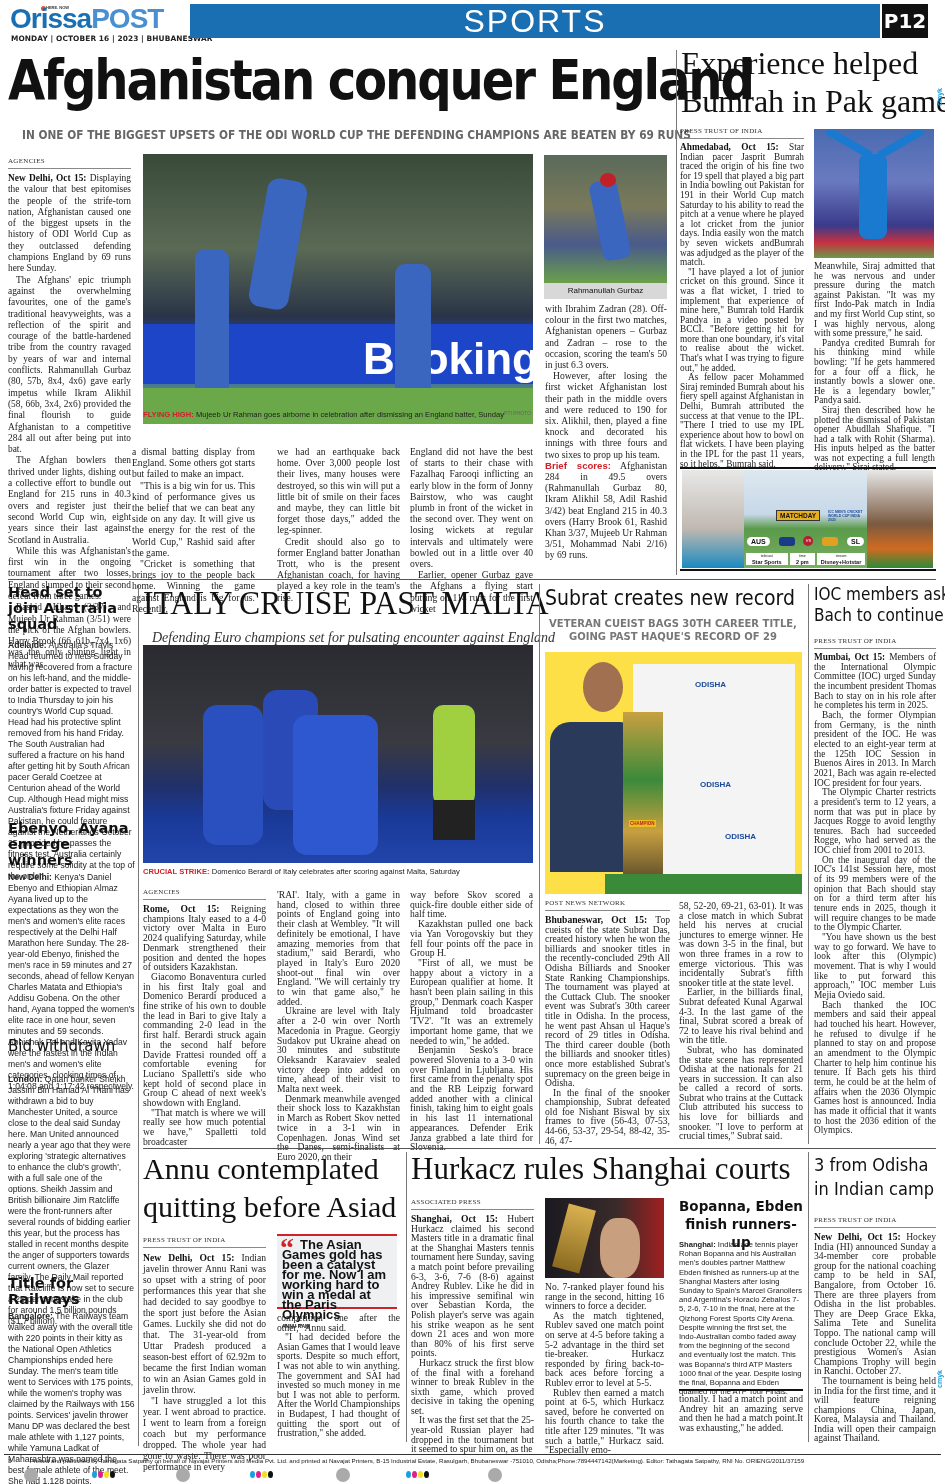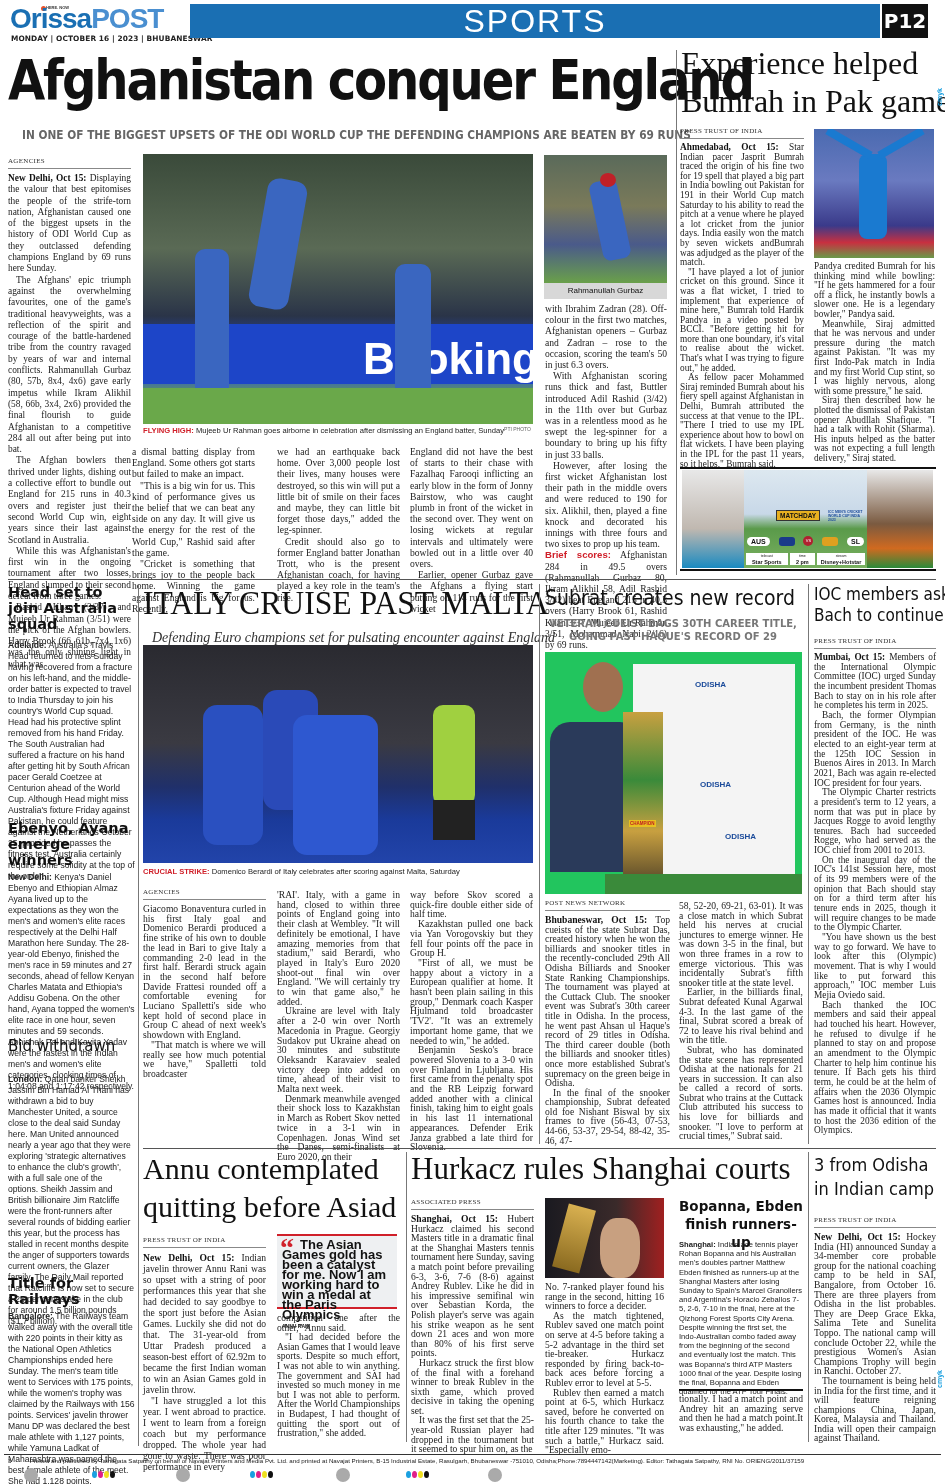--- a/index.html
+++ b/index.html
@@ -53,21 +53,21 @@
 </div>
 
 <div class="photo" style="left:143px;top:154px;width:390px;height:270px;background:linear-gradient(180deg,#3a4a3a 0%,#5a6a55 35%,#2a3448 60%,#2346b8 72%,#2e5ac8 82%,#6aa04a 90%,#7ab050 100%)">
   <div class="abs" style="left:0;top:170px;width:390px;height:60px;background:#1d45c8"></div>
   <div class="abs sans" style="left:220px;top:180px;font-size:44px;color:#fff;font-weight:bold">Booking</div>
   <div class="abs" style="left:115px;top:25px;width:40px;height:130px;background:#3a66c0;border-radius:12px;transform:rotate(10deg)"></div>
   <div class="abs" style="left:52px;top:95px;width:34px;height:160px;background:#3a66c0;border-radius:10px"></div>
   <div class="abs" style="left:252px;top:110px;width:36px;height:150px;background:#3a66c0;border-radius:10px"></div>
   <div class="abs" style="left:0;top:234px;width:390px;height:36px;background:#6aa84a"></div>
 </div>
-<div class="abs caption" style="left:143px;top:426px;width:390px;display:flex;justify-content:flex-start">
+<div class="abs caption" style="left:143px;top:410px;width:390px;display:flex;justify-content:flex-start">
   <span><b>FLYING HIGH:</b> <span>Mujeeb Ur Rahman goes airborne in celebration after dismissing an England batter, Sunday</span></span>
   <span style="font-size:5px;color:#666">PTI PHOTO</span>
 </div>
 
 <div class="abs body-text" style="left:132px;top:446px;width:123px">
   <p style="text-indent:0">a dismal batting display from England. Some others got starts but failed to make an impact.</p>
   <p>"This is a big win for us. This kind of performance gives us the belief that we can beat any side on any day. It will give us the energy for the rest of the World Cup," Rashid said after the game.</p>
   <p>"Cricket is something that brings joy to the people back home. Winning the game against England is big for us. Recently,</p>
 </div>
 <div class="abs body-text" style="left:277px;top:446px;width:123px">
@@ -79,21 +79,20 @@
   <p>Earlier, opener Gurbaz gave the Afghans a flying start putting on 114 runs for the first wicket</p>
 </div>
 
 <div class="photo" style="left:544px;top:155px;width:123px;height:128px;background:linear-gradient(180deg,#5a6a5a 0%,#7a7a5a 40%,#4a5a8a 70%,#6aa04a 100%)">
   <div class="abs" style="left:52px;top:25px;width:28px;height:80px;background:#3a66c0;border-radius:8px;transform:rotate(-12deg)"></div>
   <div class="abs" style="left:56px;top:18px;width:16px;height:14px;background:#c02028;border-radius:50%"></div>
 </div>
 <div class="abs sans" style="left:544px;top:283px;width:123px;height:16px;background:#d8d8d8;font-size:8px;text-align:center;line-height:16px;color:#111">Rahmanullah Gurbaz</div>
 <div class="abs body-text" style="left:545px;top:303px;width:122px">
   <p style="text-indent:0">with Ibrahim Zadran (28). Off-colour in the first two matches, Afghanistan openers – Gurbaz and Zadran – rose to the occasion, scoring the team's 50 in just 6.3 overs.</p>
-  <p>With Afghanistan scoring runs thick and fast, Buttler introduced Adil Rashid (3/42) in the 11th over but Gurbaz was in a relentless mood as he swept the leg-spinner for a boundary to bring up his fifty in just 33 balls.</p>
   <p>However, after losing the first wicket Afghanistan lost their path in the middle overs and were reduced to 190 for six. Alikhil, then, played a fine knock and decorated his innings with three fours and two sixes to prop up his team.</p>
   <p style="text-indent:0"><b style="color:#d0202a;font-family:'Liberation Sans',sans-serif">Brief scores:</b> <span>Afghanistan 284 in 49.5 overs (Rahmanullah Gurbaz 80, Ikram Alikhil 58, Adil Rashid 3/42) beat England 215 in 40.3 overs (Harry Brook 61, Rashid Khan 3/37, Mujeeb Ur Rahman 3/51, Mohammad Nabi 2/16) by 69 runs.</span></p>
 </div>
 
 <div class="vrule" style="left:676px;top:50px;height:525px"></div>
 
 <div class="abs serif" style="left:681px;top:44px;font-size:32px;line-height:38px;color:#111;white-space:nowrap">
   <div>Experience helped</div>
   <div>Bumrah in Pak game</div>
 </div>
@@ -104,22 +103,22 @@
     <p>"I have played a lot of junior cricket on this ground. Since it was a flat wicket, I tried to implement that experience of mine here," Bumrah told Hardik Pandya in a video posted by BCCI. "Before getting hit for more than one boundary, it's vital to realise about the wicket. That's what I was trying to figure out," he added.</p>
     <p>As fellow pacer Mohammed Siraj reminded Bumrah about his fiery spell against Afghanistan in Delhi, Bumrah attributed the success at that venue to the IPL. "There I tried to use my IPL experience about how to bowl on flat wickets. I have been playing in the IPL for the past 11 years, so it helps," Bumrah said.</p>
   </div>
 </div>
 <div class="photo" style="left:814px;top:129px;width:120px;height:129px;background:linear-gradient(180deg,#4a6ab0 0%,#6a7ac0 40%,#3a3a8a 75%,#c83040 88%,#6a9a4a 100%)">
   <div class="abs" style="left:45px;top:25px;width:28px;height:85px;background:#1a7ad0;border-radius:8px"></div>
   <div class="abs" style="left:10px;top:10px;width:50px;height:8px;background:#1a7ad0;transform:rotate(30deg)"></div>
   <div class="abs" style="left:62px;top:10px;width:50px;height:8px;background:#1a7ad0;transform:rotate(-30deg)"></div>
 </div>
 <div class="abs body-text" style="left:814px;top:262px;width:121px;font-size:9.3px;line-height:9.6px">
+  <p>Meanwhile, Siraj admitted that he was nervous and under pressure during the match against Pakistan. "It was my first Indo-Pak match in India and my first World Cup stint, so I was highly nervous, along with some pressure," he said.</p>
   <p>Pandya credited Bumrah for his thinking mind while bowling: "If he gets hammered for a four off a flick, he instantly bowls a slower one. He is a legendary bowler," Pandya said.</p>
-  <p>Meanwhile, Siraj admitted that he was nervous and under pressure during the match against Pakistan. "It was my first Indo-Pak match in India and my first World Cup stint, so I was highly nervous, along with some pressure," he said.</p>
   <p>Siraj then described how he plotted the dismissal of Pakistan opener Abudllah Shafique. "I had a talk with Rohit (Sharma). His inputs helped as the batter was not expecting a full length delivery," Siraj stated.</p>
 </div>
 
 <div class="hrule" style="left:680px;top:467px;width:256px;height:2px;background:#111"></div>
 <div class="photo" style="left:682px;top:470px;width:62px;height:98px;background:linear-gradient(180deg,#e8e8e8,#c0b8b0 60%,#1a8ac0 100%)"></div>
 <div class="abs" style="left:744px;top:470px;width:123px;height:98px;background:linear-gradient(180deg,#dde8f0 0%,#c8d8e8 45%,#5a9a4a 60%,#7ab060 100%)">
   <div class="abs sans" style="left:32px;top:40px;background:#e8b020;border:1px solid #333;font-size:6.5px;font-weight:bold;padding:1px 3px">MATCHDAY</div>
   <div class="abs sans" style="left:84px;top:40px;width:38px;font-size:3.5px;color:#1a4a9a;font-weight:bold;line-height:4px">ICC MEN'S CRICKET WORLD CUP INDIA 2023</div>
   <div class="abs" style="left:3px;top:66px;width:117px;display:flex;justify-content:space-between;align-items:center">
     <span class="sans" style="background:#fff;border-radius:6px;font-size:7px;font-weight:bold;padding:1px 4px">AUS</span>
@@ -173,40 +172,41 @@
   <div class="abs" style="left:120px;top:45px;width:55px;height:120px;background:#2a4ab8;border-radius:14px"></div>
   <div class="abs" style="left:150px;top:70px;width:85px;height:140px;background:#2e58d0;border-radius:14px"></div>
   <div class="abs" style="left:290px;top:60px;width:42px;height:100px;background:#a0d040;border-radius:10px"></div>
   <div class="abs" style="left:290px;top:155px;width:42px;height:40px;background:#222"></div>
 </div>
 <div class="abs caption" style="left:143px;top:867px"><b>CRUCIAL STRIKE:</b> <span>Domenico Berardi of Italy celebrates after scoring against Malta, Saturday</span></div>
 
 <div class="abs" style="left:143px;top:888px;width:123px">
   <div class="credit">AGENCIES</div>
   <div class="body-text" style="line-height:9.7px">
+    <p><span class="dl">Rome, Oct 15:</span> <span>Reigning champions Italy eased to a 4-0 victory over Malta in Euro 2024 qualifying Saturday, while Denmark strengthened their position and dented the hopes of outsiders Kazakhstan.</span></p>
     <p>Giacomo Bonaventura curled in his first Italy goal and Domenico Berardi produced a fine strike of his own to double the lead in Bari to give Italy a commanding 2-0 lead in the first half. Berardi struck again in the second half before Davide Frattesi rounded off a comfortable evening for Luciano Spalletti's side who kept hold of second place in Group C ahead of next week's showdown with England.</p>
     <p>"That match is where we will really see how much potential we have," Spalletti told broadcaster</p>
   </div>
 </div>
 <div class="abs body-text" style="left:277px;top:890px;width:123px;line-height:9.7px">
   <p style="text-indent:0">'RAI'. Italy, with a game in hand, closed to within three points of England going into their clash at Wembley. "It will definitely be emotional, I have amazing memories from that stadium," said Berardi, who played in Italy's Euro 2020 shoot-out final win over England. "We will certainly try to win that game also," he added.</p>
   <p>Ukraine are level with Italy after a 2-0 win over North Macedonia in Prague. Georgiy Sudakov put Ukraine ahead on 30 minutes and substitute Oleksandr Karavaiev sealed victory deep into added on time, ahead of their visit to Malta next week.</p>
   <p>Denmark meanwhile avenged their shock loss to Kazakhstan in March as Robert Skov netted twice in a 3-1 win in Copenhagen. Jonas Wind set the Danes, semi-finalists at Euro 2020, on their</p>
 </div>
 <div class="abs body-text" style="left:410px;top:890px;width:123px;line-height:9.7px">
   <p style="text-indent:0">way before Skov scored a quick-fire double either side of half time.</p>
   <p>Kazakhstan pulled one back via Yan Vorogovskiy but they fell four points off the pace in Group H.</p>
   <p>"First of all, we must be happy about a victory in a European qualifier at home. It hasn't been plain sailing in this group," Denmark coach Kasper Hjulmand told broadcaster 'TV2'. "It was an extremely important home game, that we needed to win," he added.</p>
   <p>Benjamin Sesko's brace powered Slovenia to a 3-0 win over Finland in Ljubljana. His first came from the penalty spot and the RB Leipzig forward added another with a clinical finish, taking him to eight goals in his last 11 international appearances. Defender Erik Janza grabbed a late third for Slovenia.</p>
 </div>
 <div class="vrule" style="left:539px;top:584px;height:560px"></div>
 
 <div class="abs cond" style="left:545px;top:584px;font-size:21px;line-height:28px;white-space:nowrap;transform:scaleX(.9);transform-origin:left top">Subrat creates new record</div>
 <div class="abs cond" style="left:548px;top:617px;width:250px;font-size:10px;font-weight:bold;color:#777;text-align:center;line-height:13px">VETERAN CUEIST BAGS 30TH CAREER TITLE, GOING PAST HAQUE'S RECORD OF 29</div>
-<div class="photo" style="left:545px;top:652px;width:257px;height:242px;background:#22c55e">
+<div class="photo" style="left:545px;top:652px;width:257px;height:242px;background:#fde047">
   <div class="abs" style="left:88px;top:12px;width:162px;height:214px;background:#f4f4f4"></div>
   <div class="abs sans" style="left:150px;top:28px;font-size:8px;font-weight:bold;color:#1a4a9a">ODISHA</div>
   <div class="abs sans" style="left:155px;top:128px;font-size:8px;font-weight:bold;color:#1a4a9a">ODISHA</div>
   <div class="abs sans" style="left:180px;top:180px;font-size:8px;font-weight:bold;color:#1a4a9a">ODISHA</div>
   <div class="abs" style="left:5px;top:70px;width:90px;height:150px;background:#2a3a5a;border-radius:20px 20px 0 0"></div>
   <div class="abs" style="left:38px;top:10px;width:40px;height:50px;background:#a07050;border-radius:50%"></div>
   <div class="abs" style="left:78px;top:60px;width:40px;height:170px;background:linear-gradient(180deg,#c8a040,#3a8a3a 40%,#c8a040 70%,#5a4a2a)"></div>
   <div class="abs sans" style="left:84px;top:168px;font-size:4.5px;font-weight:bold;background:#e8c020;color:#c02020;padding:1px">CHAMPION</div>
   <div class="abs" style="left:60px;top:222px;width:197px;height:20px;background:#3a8a3a"></div>
 </div>

